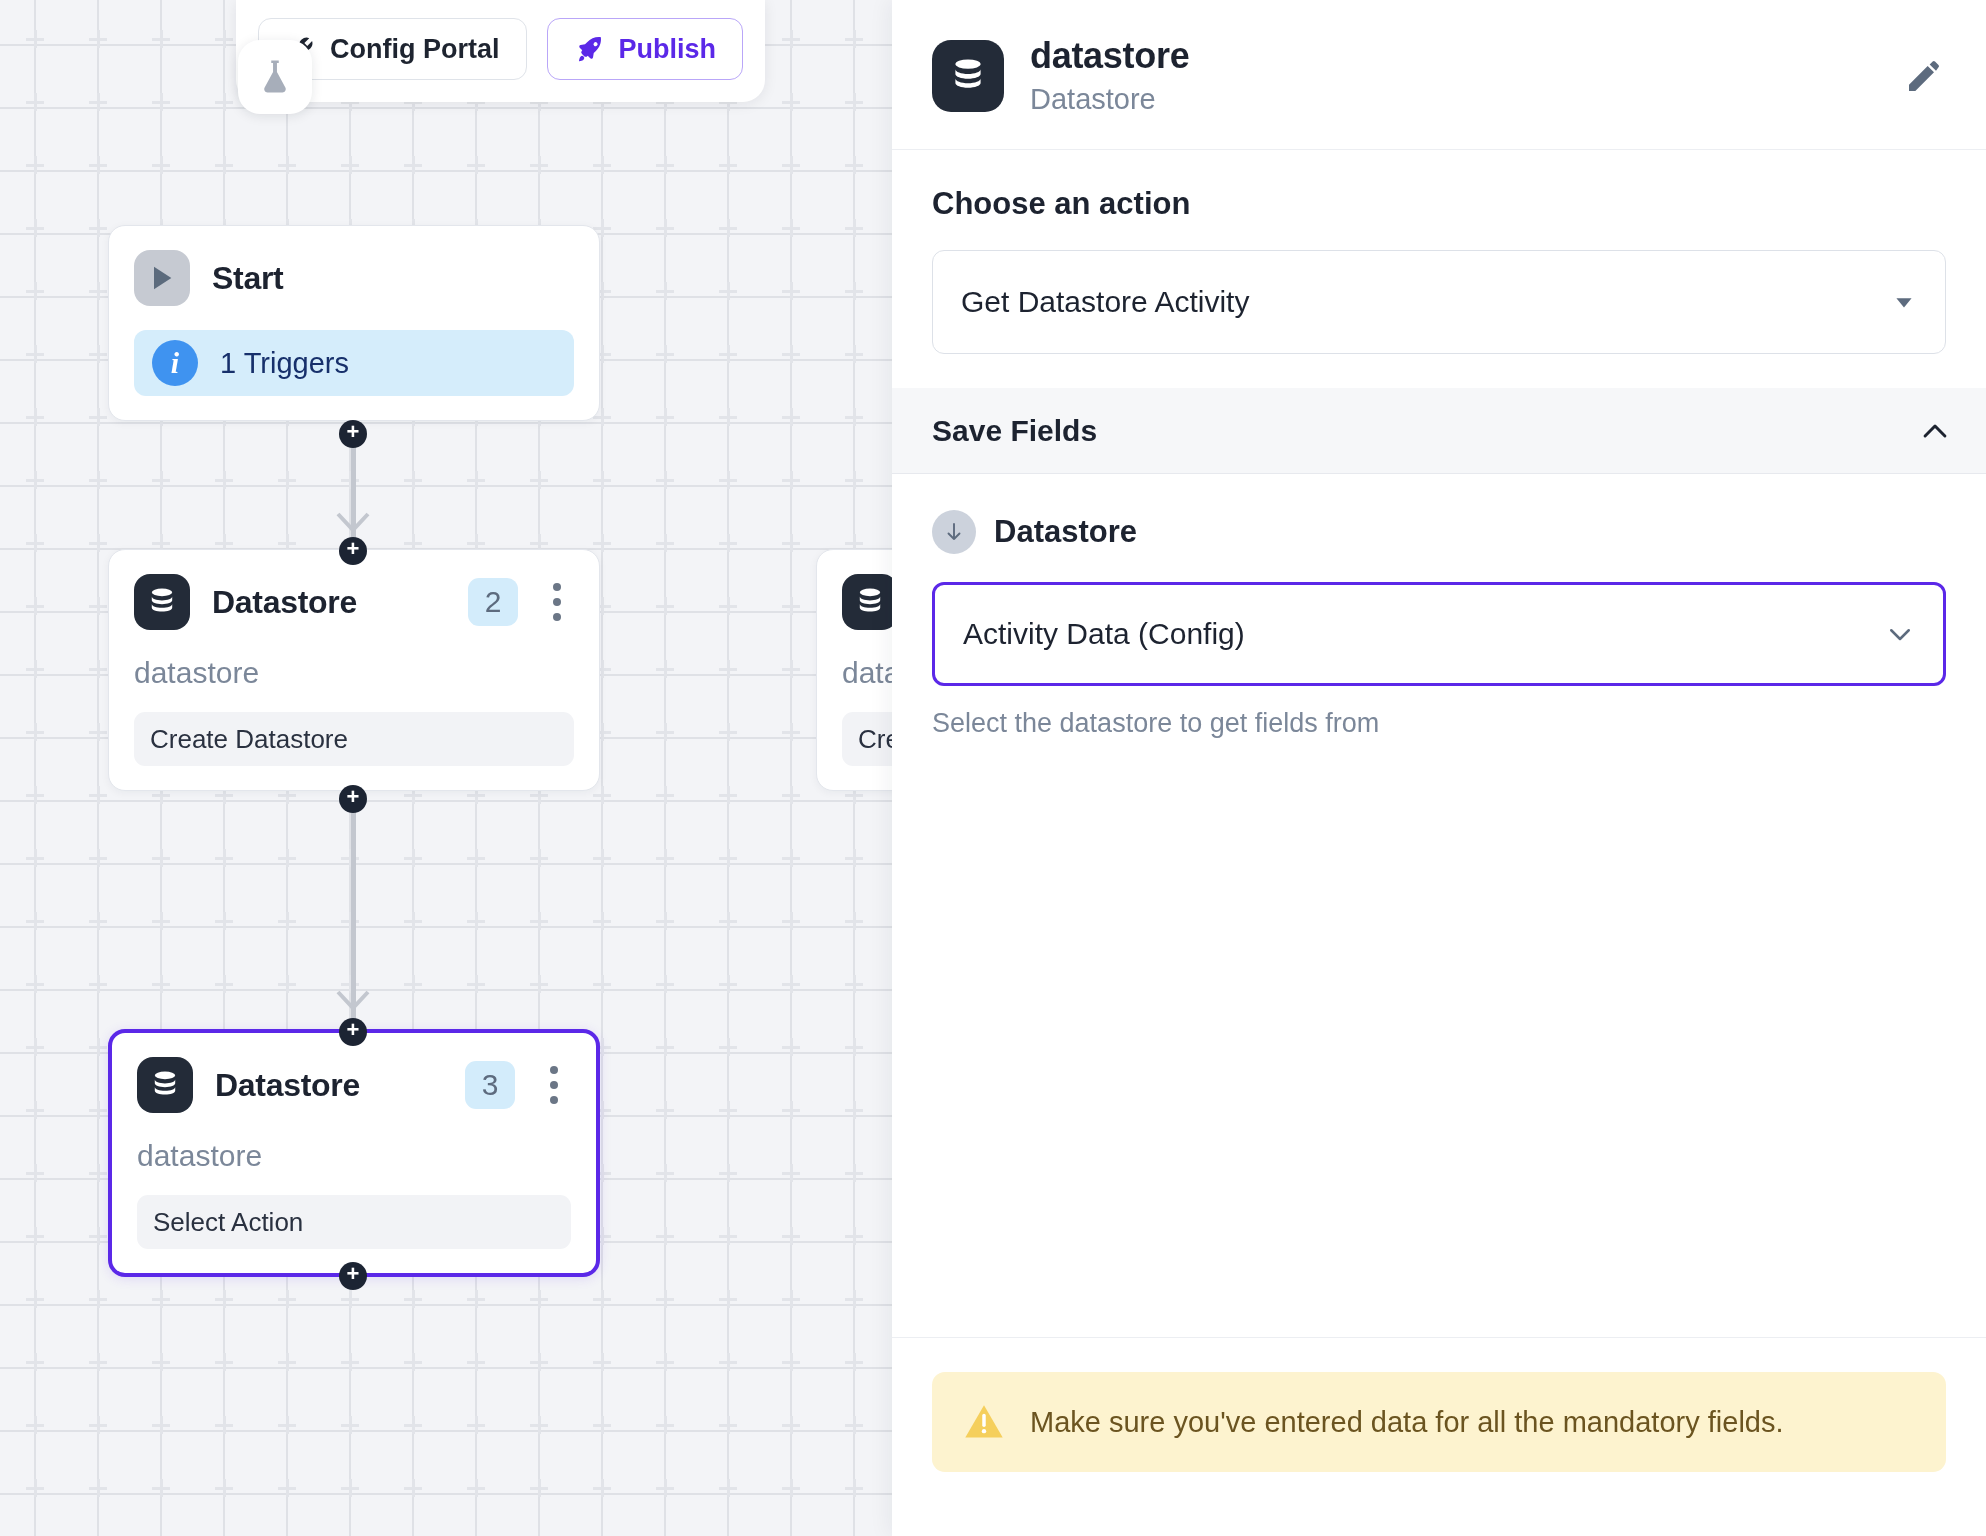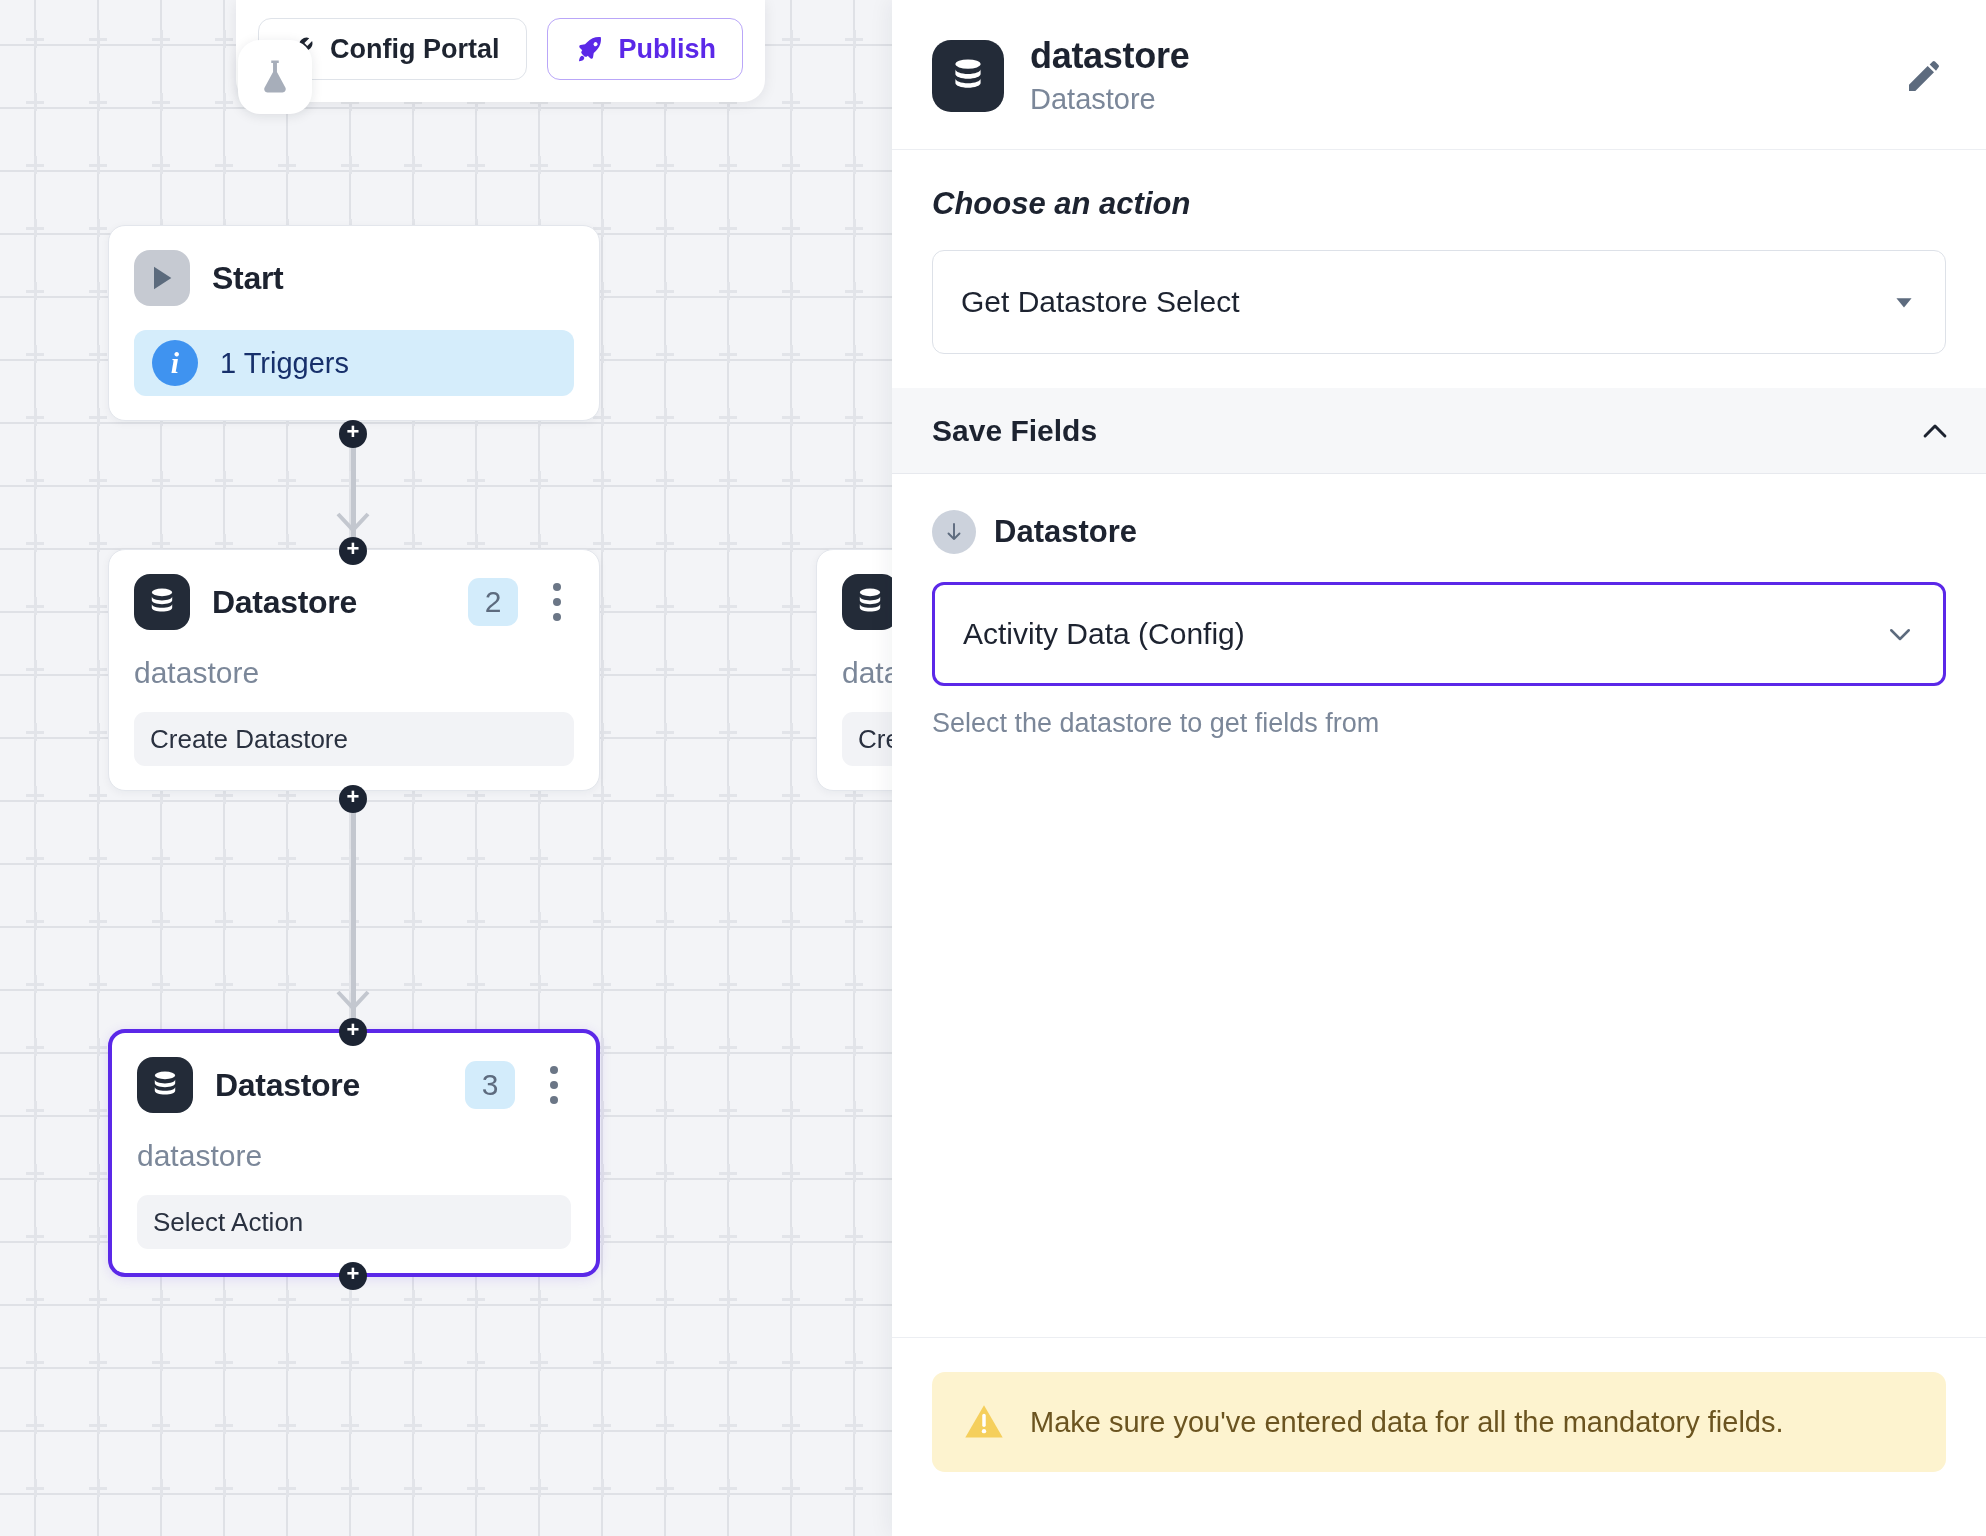--- a/index.html
+++ b/index.html
@@ -147,21 +147,21 @@
   .section-head {
     background: #f6f7f9;
     border-bottom: 1.5px solid #e7e9ee;
     padding: 0 34px 0 40px;
     height: 86px; display: flex; align-items: center;
   }
   .section-title { font-size: 30px; font-weight: bold; color: #1d2330; }
   .section-spacer { flex: 1 1 auto; }
 
   .section-body { padding: 36px 40px 34px 40px; }
-  .field-label { font-size: 31px; font-weight: bold; color: #1d2330; font-style: italic; }
+  .field-label { font-size: 31px; font-weight: bold; color: #1d2330; }
   .select {
     margin-top: 28px; height: 104px;
     border: 1.6px solid #dde1e8; border-radius: 12px;
     display: flex; align-items: center; padding: 0 28px;
     font-size: 30px; color: #1d2330; background: #fff;
   }
   .select.focused { border: 3px solid #5b28e8; }
   .select-spacer { flex: 1 1 auto; }
 
   .inputfield-row { display: flex; align-items: center; gap: 18px; }
@@ -672,21 +672,21 @@
         <svg width="40" height="40" viewBox="0 0 24 24">
           <path d="M3 17.2V21h3.8L18 9.8 14.2 6zM20.7 6.8a1 1 0 000-1.4l-2.1-2.1a1 1 0 00-1.4 0L15.4 5.1 19.2 8.9z" fill="#5d6b7e"></path>
         </svg>
       </div>
     </div>
 
 
     <div class="section-body">
       <div class="field-label">Choose an action</div>
       <div class="select">
-        <span>Get Datastore Select</span>
+        <span>Get Datastore Activity</span>
         <span class="select-spacer"></span>
         <svg width="26" height="26" viewBox="0 0 24 24">
           <path d="M5 8.5h14L12 17z" fill="#5d6b7e"></path>
         </svg>
       </div>
     </div>
 
     <div class="section-head">
       <div class="section-title">Save Fields</div>
       <div class="section-spacer"></div>

